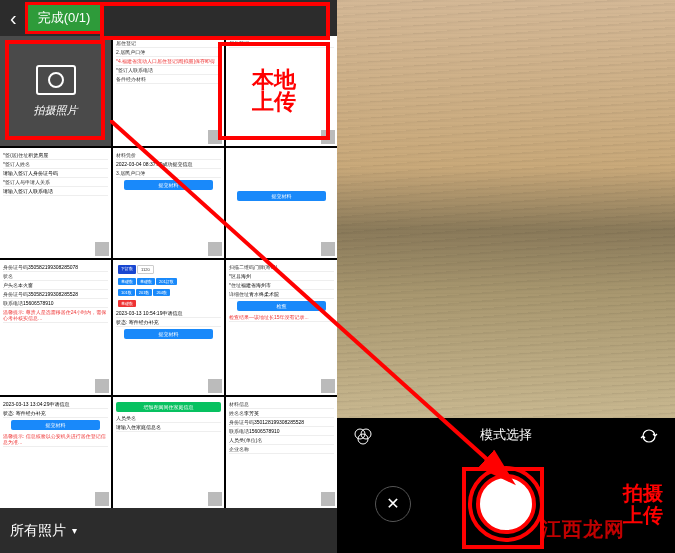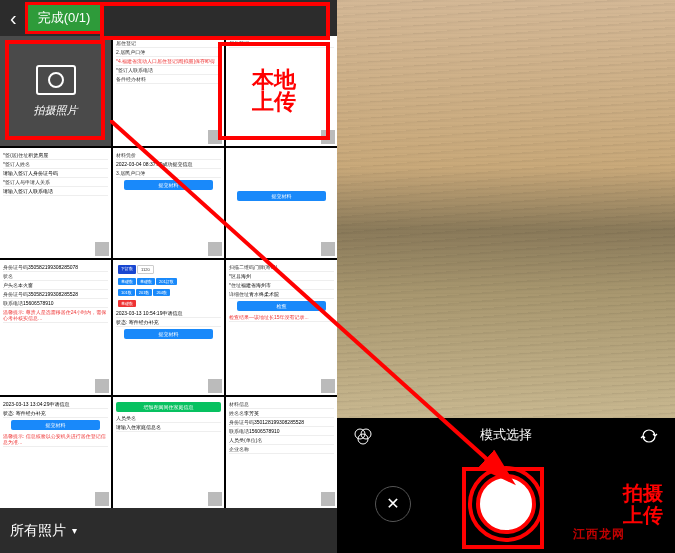--- a/index.html
+++ b/index.html
@@ -50,21 +50,21 @@
     .camera-controls { width: 100%; height: 135px; background: #000; position: relative; display: flex; flex-direction: column; }
     .mode-row { display: flex; align-items: flex-start; justify-content: space-between; padding: 8px 16px; color: #fff; font-size: 13px; }
     .ctrl-icon { width: 20px; height: 20px; color: #fff; display: flex; align-items: center; justify-content: center; }
     .shutter-row { flex: 1; display: flex; align-items: center; justify-content: center; position: relative; }
     .shutter-btn { width: 60px; height: 60px; background: #fff; border-radius: 50%; border: 4px solid #ff0000; outline: 4px solid #ff0000; outline-offset: 4px; }
     .cancel-circle { position: absolute; left: 38px; width: 36px; height: 36px; border: 1px solid #555; border-radius: 50%; display: flex; align-items: center; justify-content: center; color: #fff; font-size: 16px; }
     .red-text-shoot { position: absolute; right: 12px; color: #ff0000; font-size: 20px; font-weight: bold; line-height: 1.1; text-align: left; }
     
     .red-arrow { position: absolute; top: 120px; left: 110px; width: 470px; height: 400px; z-index: 50; pointer-events: none; }
     
-    .watermark { position: absolute; bottom: 10px; right: 50px; color: rgba(255,0,0,0.75); font-size: 12px; font-weight: bold; z-index: 100; pointer-events: none; letter-spacing: 1px; }
+    .watermark { position: absolute; bottom: 10px; right: 50px; color: rgba(255,0,0,0.75); font-size: 20px; font-weight: bold; z-index: 100; pointer-events: none; letter-spacing: 1px; }
     
     .red-box-shutter { position: absolute; bottom: 4px; left: 125px; width: 82px; height: 82px; border: 4px solid #ff0000; z-index: 20; pointer-events: none; }
   </style>
 </head>
 <body>
 
 <div class="container">
 
   <div class="phone-left">
     <div class="header">

